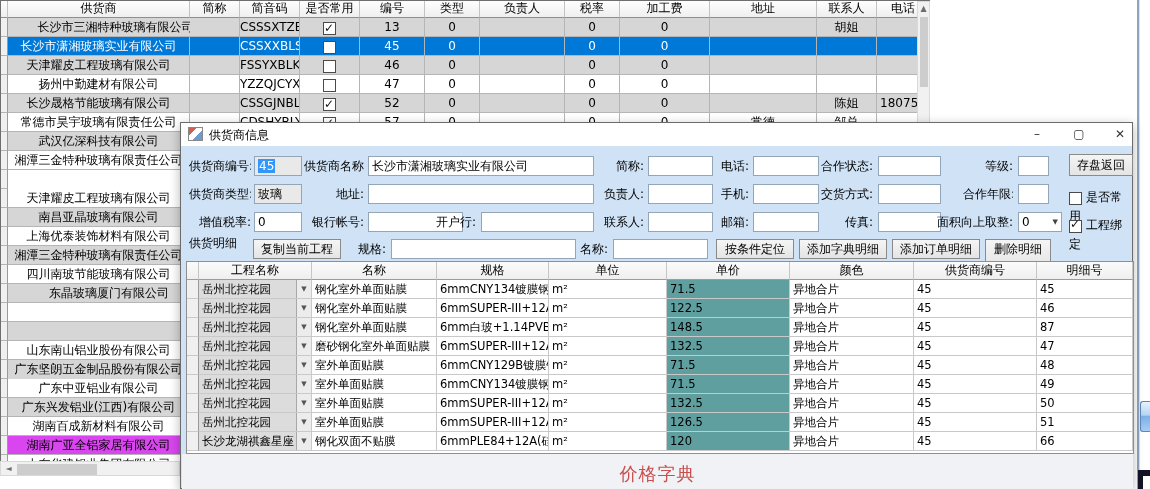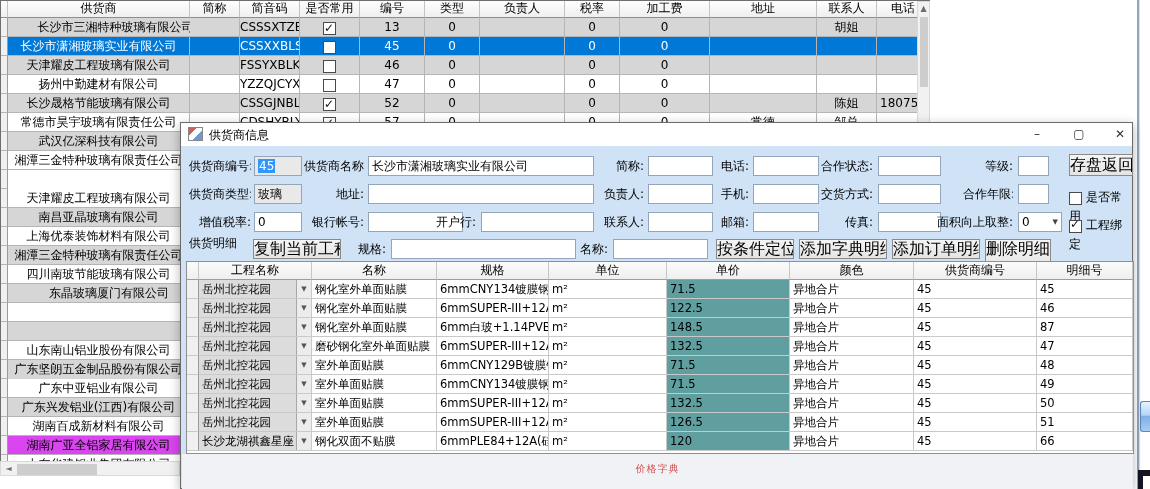--- a/index.html
+++ b/index.html
@@ -35,35 +35,35 @@
   #form-icon{position:absolute;left:7px;top:4px;width:15px;height:14px;border:1px solid #888;box-sizing:border-box;
              background:linear-gradient(135deg,#d06055 0 30%,#ffffff 30% 62%,#6f9ad0 62%);}
   #title-text{position:absolute;left:28px;top:4px;font-size:12px;color:#000;}
   .capbtn{position:absolute;top:0;width:28px;height:23px;text-align:center;line-height:22px;font-size:12px;color:#333;}
   .lbl{position:absolute;height:20px;line-height:20px;font-size:12px;color:#000;text-align:right;white-space:nowrap;overflow:hidden;}
   .tb{position:absolute;height:20px;background:#fff;border:1px solid #93a5b8;box-sizing:border-box;
       font-size:12px;line-height:18px;padding:0 3px;overflow:hidden;white-space:nowrap;}
   .tb.gray{background:#e9e9e9;}
   .sel{background:#3297fd;color:#fff;padding:0 1px;}
   .btn{position:absolute;background:linear-gradient(#f5f5f5,#e4e4e4);border:1px solid #8a8a8a;box-sizing:border-box;
-       font-size:16px;text-align:center;color:#000;overflow:hidden;white-space:nowrap;}
+       font-size:12px;text-align:center;color:#000;overflow:hidden;white-space:nowrap;}
   .combo-arrow{float:right;font-size:7px;color:#444;line-height:18px;padding-left:4px;}
   .cblabel{font-size:12px;color:#000;vertical-align:middle;margin-left:4px;}
   
   #detail-grid{position:absolute;left:5px;top:138px;width:948px;height:193px;background:#fff;border:1px solid #8f8f8f;box-sizing:border-box;overflow:hidden;}
   .ghcell{position:absolute;height:18px;box-sizing:border-box;background:linear-gradient(#fbfbfb,#efefef);
           border-right:1px solid #c6c6c6;border-bottom:1px solid #9c9c9c;font-size:12px;line-height:17px;text-align:center;overflow:hidden;}
   .gcell{position:absolute;height:19px;box-sizing:border-box;border-right:1px solid #c9c9c9;border-bottom:1px solid #c9c9c9;
          background:#fff;font-size:11.5px;line-height:18px;text-align:left;padding-left:3px;overflow:hidden;white-space:nowrap;}
   .growhdr{background:#f0f0f0;border-right:1px solid #9a9a9a;padding:0;}
   .combocell{background:#dcdcdc;display:flex;padding:0;}
   .combo-text{flex:1;padding-left:3px;overflow:hidden;white-space:nowrap;}
   .combo-btn{width:14px;border-left:1px solid #a8a8a8;background:#ececec;font-size:7px;line-height:18px;text-align:center;color:#555;}
   #footer-strip{position:absolute;left:1px;top:331px;width:951px;height:35px;background:#f0f2f5;}
-  #price-dict{width:100%;text-align:center;font-size:10px;color:#c94f4f;margin-top:8px;letter-spacing:1px;}
+  #price-dict{width:100%;text-align:center;font-size:18px;color:#c94f4f;margin-top:8px;letter-spacing:1px;}
 </style>
 </head>
 <body>
 
 <div id="bg-table">
     <div class="hcell" style="left: 0px; top: 0px; width: 8px; height: 18px;"></div>
     <div class="hcell" style="left: 8px; top: 0px; width: 182px; height: 18px;">供货商</div>
     <div class="hcell" style="left: 190px; top: 0px; width: 50px; height: 18px;">简称</div>
     <div class="hcell" style="left: 240px; top: 0px; width: 60px; height: 18px;">简音码</div>
     <div class="hcell" style="left: 300px; top: 0px; width: 60px; height: 18px;">是否常用</div>

